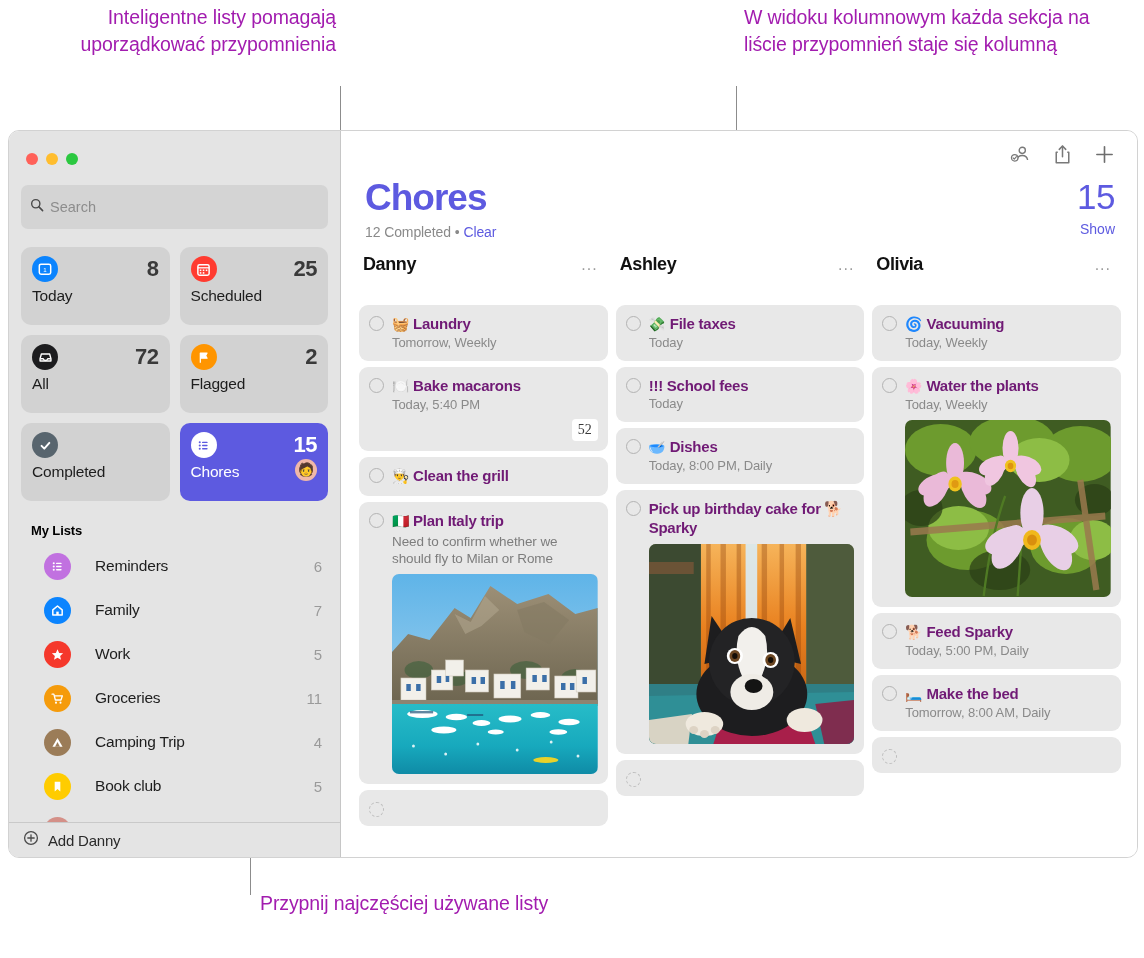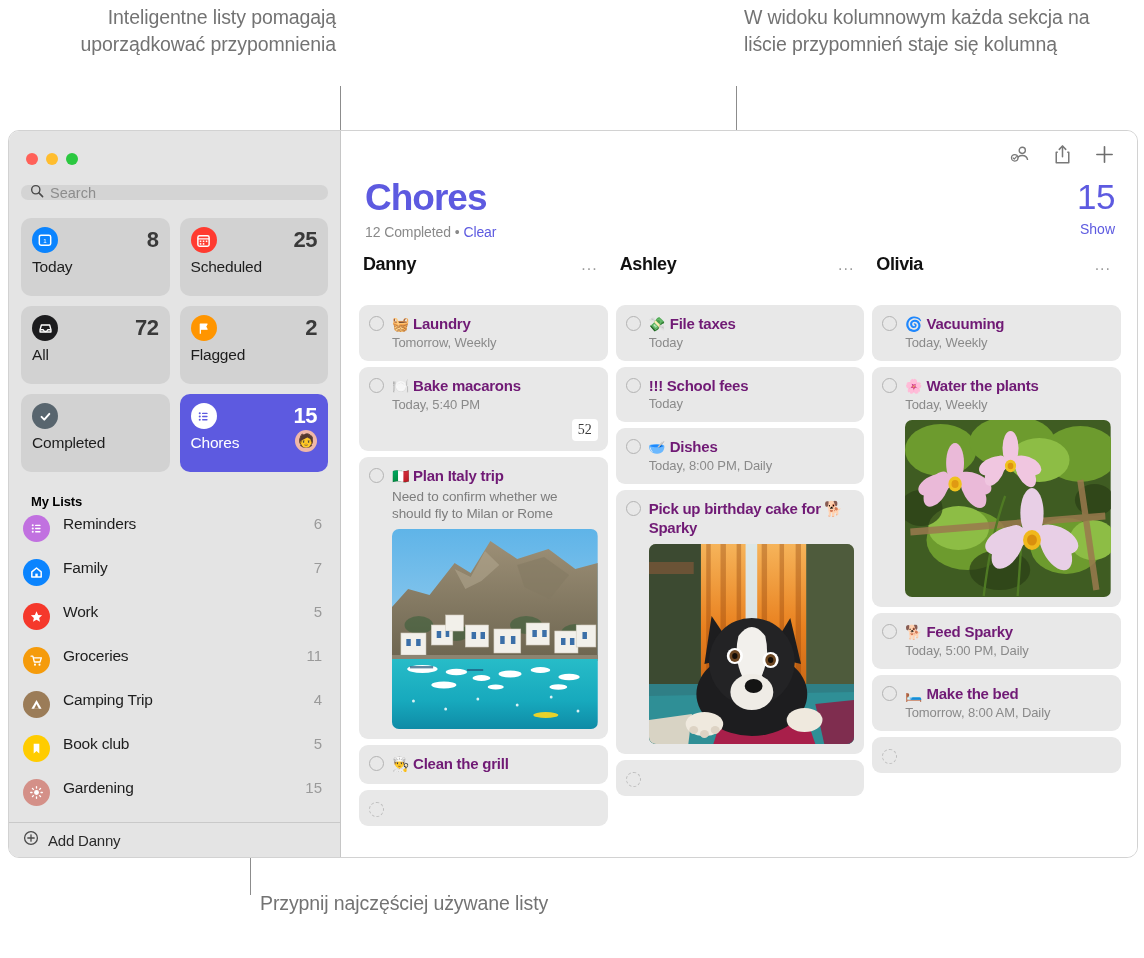--- a/index.html
+++ b/index.html
@@ -8,21 +8,21 @@
     background: #ffffff;
     font-family: "Liberation Sans", sans-serif;
     overflow: hidden;
   }
 
   
   .callout {
     position: absolute;
     font-size: 19.5px;
     line-height: 27px;
-    color: #737373;
+    color: #a21caf;
     letter-spacing: -0.1px;
   }
   #callout-left  { left: 60px;  top: 4px;  width: 276px; text-align: right; }
   #callout-right { left: 744px; top: 4px;  width: 392px; text-align: left; }
   #callout-bottom{ left: 260px; top: 890px; width: 330px; text-align: left; }
 
   .leader {
     position: absolute;
     width: 1px;
     background: #8c8c8c;
@@ -57,21 +57,21 @@
     padding: 22px 0 0 17px;
     height: 48px;
   }
   .tl { width: 12px; height: 12px; border-radius: 50%; }
   .tl.red    { background: #ff6159; }
   .tl.yellow { background: #ffbd2e; }
   .tl.green  { background: #2bc840; }
 
   #search-box {
     margin: 6px 12px 0 12px;
-    height: 15px;
+    height: 44px;
     background: #d4d4d4;
     border-radius: 7px;
     display: flex;
     align-items: center;
     padding: 0 9px;
     gap: 6px;
   }
   #search-box svg { flex: none; }
   #search-input {
     border: none; background: transparent; outline: none;
@@ -118,22 +118,22 @@
     font-size: 13px; line-height: 1; overflow: hidden;
   }
 
   
   #mylists-header {
     font-size: 13px; color: #000000; font-weight: 600;
     padding: 22px 0 6px 22px; letter-spacing: -0.1px;
   }
   #mylists { flex: 1; overflow: hidden; }
   .list-row {
-    display: flex; align-items: flex-start;
-    height: 44px; padding: 0 18px 0 14px; gap: 13px;
+    display: flex; align-items: center;
+    height: 44px; padding: 0 18px 0 35px; gap: 24px;
   }
   .list-icon {
     width: 27px; height: 27px; border-radius: 50%; flex: none;
     display: flex; align-items: center; justify-content: center;
   }
   .list-name { flex: 1; font-size: 15.5px; color: #1d1d1d; letter-spacing: -0.2px; }
   .list-count { font-size: 15px; color: #9a9a9a; }
 
   #add-list {
     height: 35px;
@@ -536,20 +536,30 @@
 
           <div class="card">
             <div class="radio"></div>
             <div class="card-body">
               <div class="card-title">
                 <span class="card-emoji">🍽️</span>
                 <span>Bake macarons</span>
               </div>
               <div class="card-sub">Today, 5:40 PM</div>
               <div class="badge-52">52</div>
+            </div>
+          </div>
+
+          <div class="card">
+            <div class="radio"></div>
+            <div class="card-body">
+              <div class="card-title">
+                <span class="card-emoji">👨‍🍳</span>
+                <span>Clean the grill</span>
+              </div>
             </div>
           </div>
 
           <div class="card">
             <div class="radio"></div>
             <div class="card-body">
               <div class="card-title">
                 <span class="card-emoji">🇮🇹</span>
                 <span>Plan Italy trip</span>
               </div>
@@ -626,30 +636,20 @@
                   <g fill="#ffffff" opacity="0.85">
                     <circle cx="24" cy="172" r="1.6"></circle>
                       <circle cx="60" cy="180" r="1.6"></circle>
                       <circle cx="96" cy="170" r="1.6"></circle>
                     <circle cx="140" cy="176" r="1.6"></circle>
                       <circle cx="178" cy="168" r="1.6"></circle>
                       <circle cx="208" cy="182" r="1.6"></circle>
                   </g>
                   <ellipse cx="172" cy="186" rx="14" ry="3" fill="#e8d22a"></ellipse>
                 </svg>
-              </div>
-            </div>
-          </div>
-
-          <div class="card">
-            <div class="radio"></div>
-            <div class="card-body">
-              <div class="card-title">
-                <span class="card-emoji">👨‍🍳</span>
-                <span>Clean the grill</span>
               </div>
             </div>
           </div>
 
           <div class="card empty">
             <div class="radio dashed"></div>
             <div class="card-body"></div>
           </div>
 
         </div>

